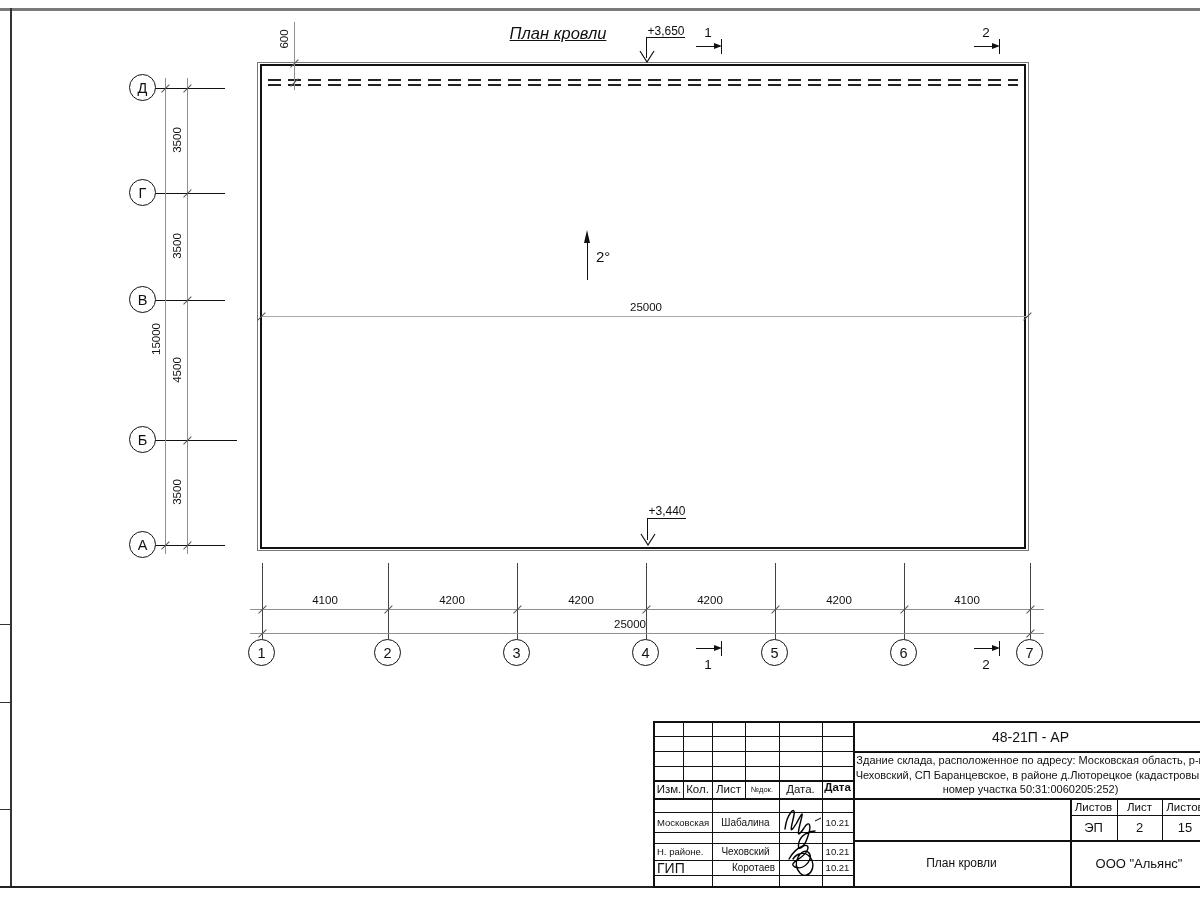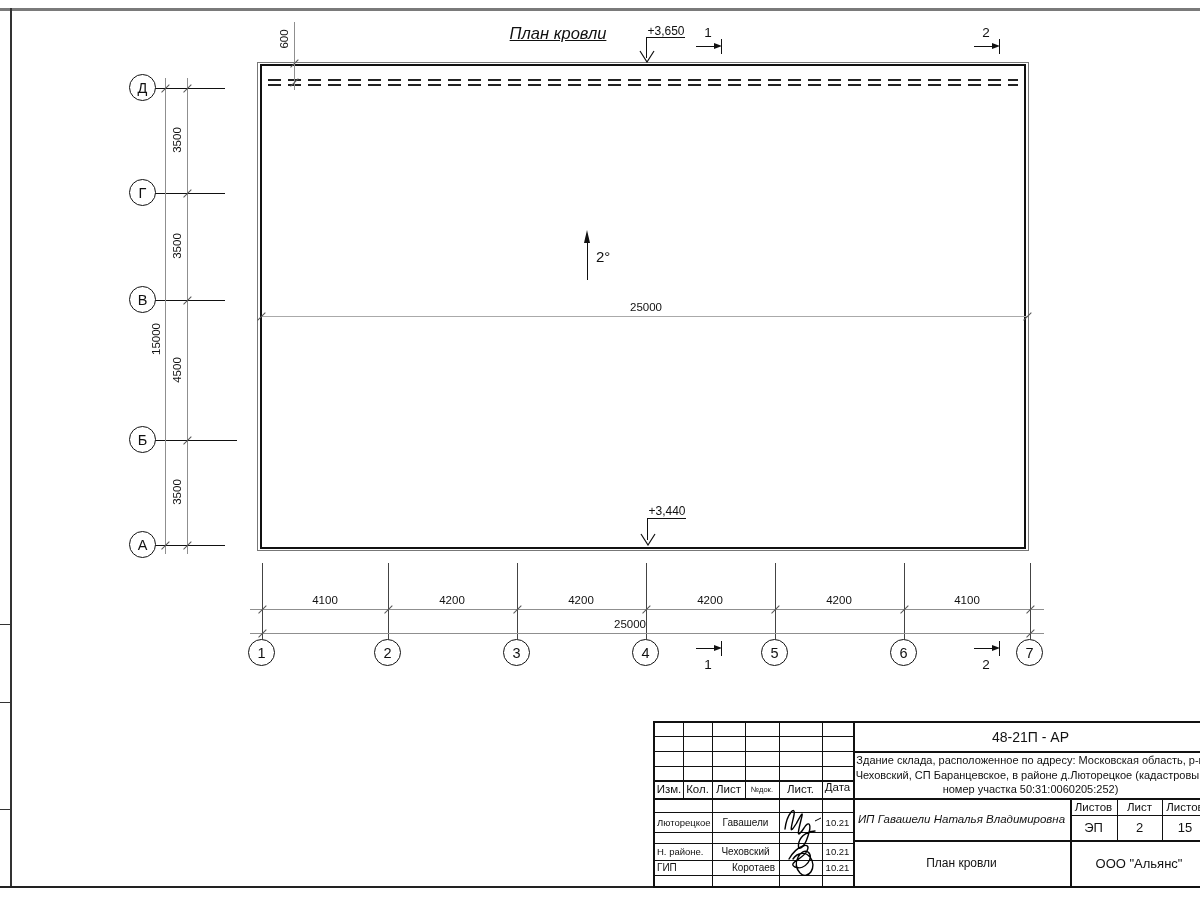--- a/index.html
+++ b/index.html
@@ -193,46 +193,45 @@
 
     <div class="h2" style="left:198px;top:28px;width:355px;"></div>
     <div class="h2" style="left:198px;top:75px;width:355px;"></div>
     <div class="h2" style="left:198px;top:117px;width:355px;"></div>
     <div class="h" style="left:415px;top:92px;width:138px;"></div>
 
     <div class="c" style="left:0;top:57px;width:28px;height:18px;font-size:11.5px;">Изм.</div>
     <div class="c" style="left:28px;top:57px;width:29px;height:18px;font-size:11.5px;">Кол.</div>
     <div class="c" style="left:57px;top:57px;width:33px;height:18px;font-size:11.5px;">Лист</div>
     <div class="c" style="left:90px;top:57px;width:34px;height:18px;font-size:7.5px;">№док.</div>
-    <div class="c" style="left:124px;top:57px;width:43px;height:18px;font-size:11.5px;">Лист.</div>
-    <div class="c" style="left:167px;top:57px;width:31px;height:14px;font-size:11.5px;">Дата</div>
-
-    <div class="c" style="left:2px;top:89px;width:55px;height:20px;font-size:9.5px;justify-content:flex-start;">Люторецкое</div>
-    <div class="c" style="left:57px;top:89px;width:67px;height:20px;font-size:10px;">Гавашели</div>
+    <div class="c" style="left:124px;top:57px;width:43px;height:18px;font-size:11.5px;">Дата.</div>
+    <div class="c" style="left:167px;top:57px;width:31px;height:14px;font-size:11.5px;font-weight:bold;">Дата</div>
+
+    <div class="c" style="left:2px;top:89px;width:55px;height:20px;font-size:9.5px;justify-content:flex-start;">Московская</div>
+    <div class="c" style="left:57px;top:89px;width:67px;height:20px;font-size:10px;">Шабалина</div>
     <div class="c" style="left:167px;top:89px;width:31px;height:20px;font-size:9.5px;">10.21</div>
     <div class="c" style="left:2px;top:120px;width:55px;height:17px;font-size:9.5px;justify-content:flex-start;">Н. районе.</div>
     <div class="c" style="left:57px;top:120px;width:67px;height:17px;font-size:10px;">Чеховский</div>
     <div class="c" style="left:167px;top:120px;width:31px;height:17px;font-size:9.5px;">10.21</div>
-    <div class="c" style="left:2px;top:137px;width:55px;height:15px;font-size:10px;justify-content:flex-start;">ГИП</div>
+    <div class="c" style="left:2px;top:137px;width:55px;height:15px;font-size:14px;justify-content:flex-start;">ГИП</div>
     <div class="c" style="left:57px;top:137px;width:67px;height:15px;font-size:10px;padding-left:16px;">Коротаев</div>
     <div class="c" style="left:167px;top:137px;width:31px;height:15px;font-size:9.5px;">10.21</div>
 
     <svg style="position:absolute;left:124px;top:78px;" width="43" height="82" viewBox="0 0 43 82">
       <path d="M6,28 C8,12 17,4 15,14 C13,24 9,36 17,23 C22,14 25,8 22,19 C19,31 17,39 25,27 C30,19 33,23 29,35 C25,48 17,52 20,41 C22,34 30,30 36,30" fill="none" stroke="#000" stroke-width="1.4" stroke-linecap="round"></path>
       <path d="M10,58 C18,44 33,40 28,50 C24,58 8,62 16,66 C26,70 36,56 29,51 C22,47 12,62 21,72 C29,80 39,66 31,56 C26,50 18,52 14,58" fill="none" stroke="#000" stroke-width="1.4" stroke-linecap="round"></path>
       <path d="M36,20 L42,17" fill="none" stroke="#000" stroke-width="1"></path>
     </svg>
 
     <div class="c" style="left:198px;top:0;width:355px;height:28px;font-size:14px;">48-21П - АР</div>
     <div style="position:absolute;left:198px;top:30px;width:355px;height:45px;text-align:center;font-size:11px;line-height:14.5px;">
       <div style="white-space:nowrap;">Здание склада, расположенное по адресу: Московская область, р-н</div>
       <div style="white-space:nowrap;">Чеховский, СП Баранцевское, в районе д.Люторецкое  (кадастровый</div>
       <div style="white-space:nowrap;">номер участка 50:31:0060205:252)</div>
     </div>
-    <div class="c" style="left:198px;top:75px;width:217px;height:42px;font-size:11.5px;font-style:italic;">ИП Гавашели Наталья Владимировна</div>
     <div class="c" style="left:415px;top:75px;width:47px;height:17px;font-size:11.5px;">Листов</div>
     <div class="c" style="left:462px;top:75px;width:45px;height:17px;font-size:11.5px;">Лист</div>
     <div class="c" style="left:507px;top:75px;width:46px;height:17px;font-size:11.5px;">Листов</div>
     <div class="c" style="left:415px;top:92px;width:47px;height:25px;font-size:13px;">ЭП</div>
     <div class="c" style="left:462px;top:92px;width:45px;height:25px;font-size:13px;">2</div>
     <div class="c" style="left:507px;top:92px;width:46px;height:25px;font-size:13px;">15</div>
     <div class="c" style="left:198px;top:117px;width:217px;height:46px;font-size:12px;">План кровли</div>
     <div class="c" style="left:415px;top:117px;width:138px;height:46px;font-size:13px;">ООО "Альянс"</div>
   </div>
 

